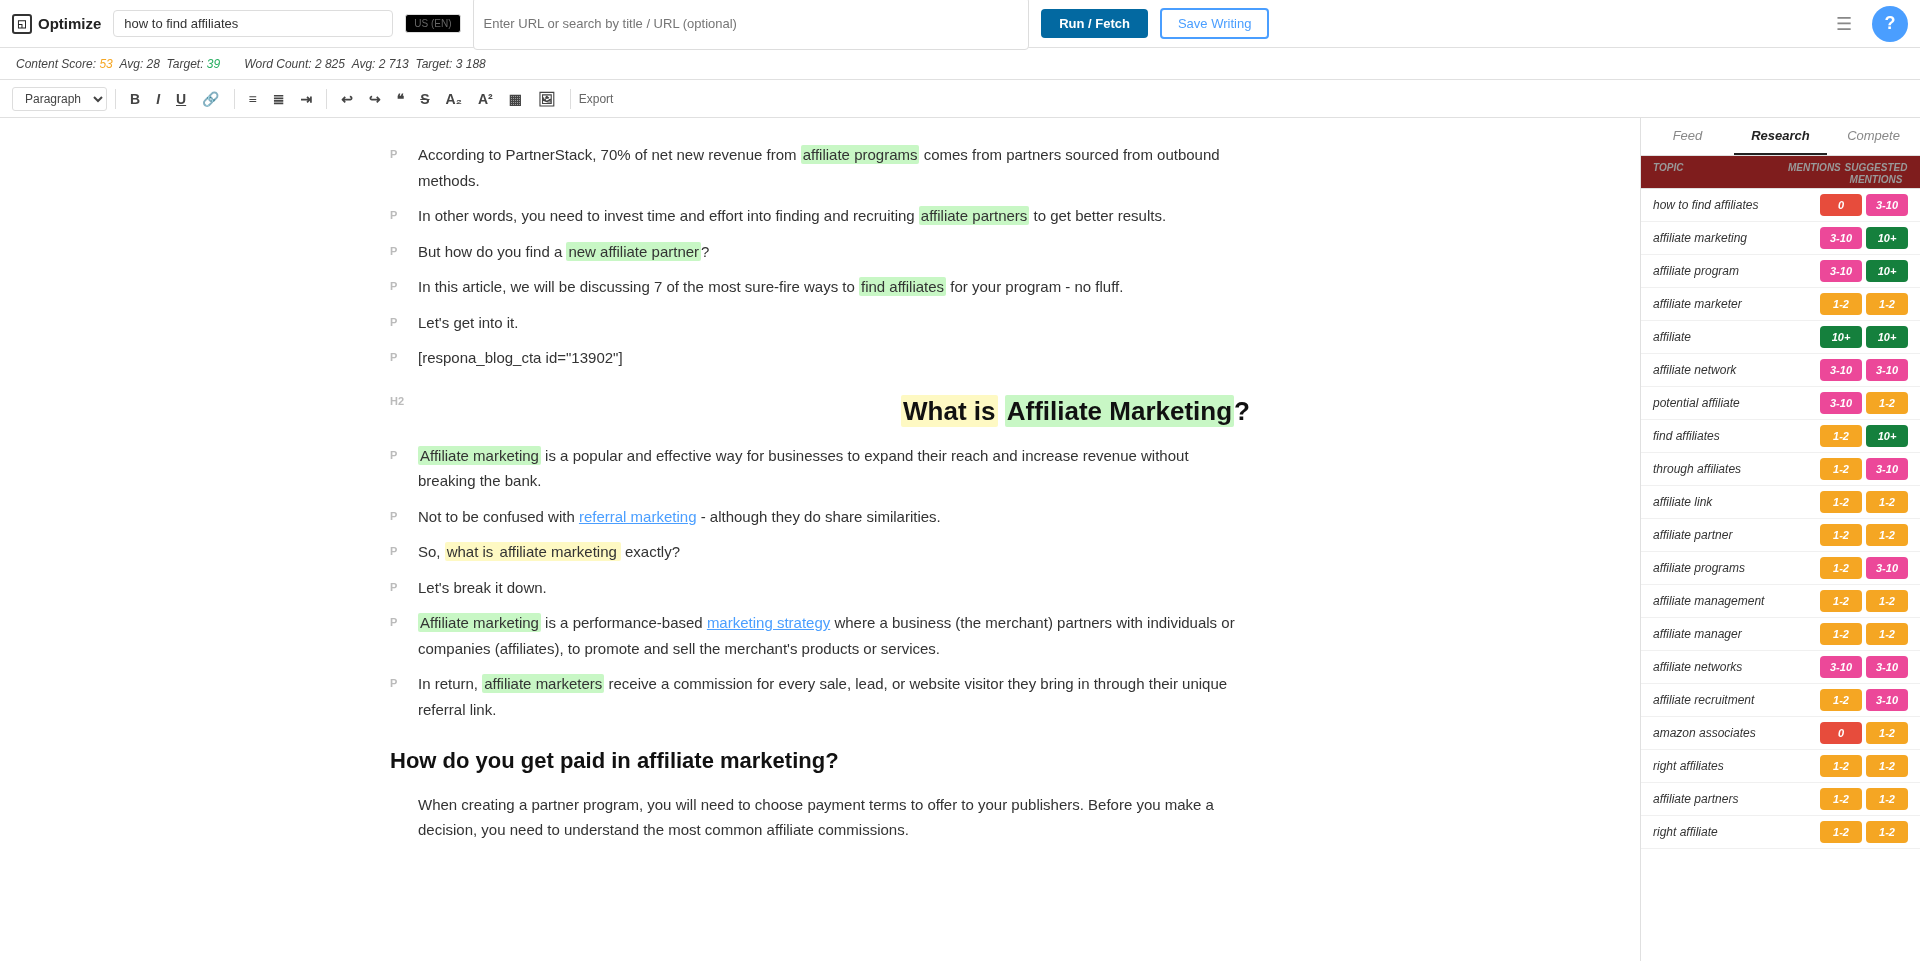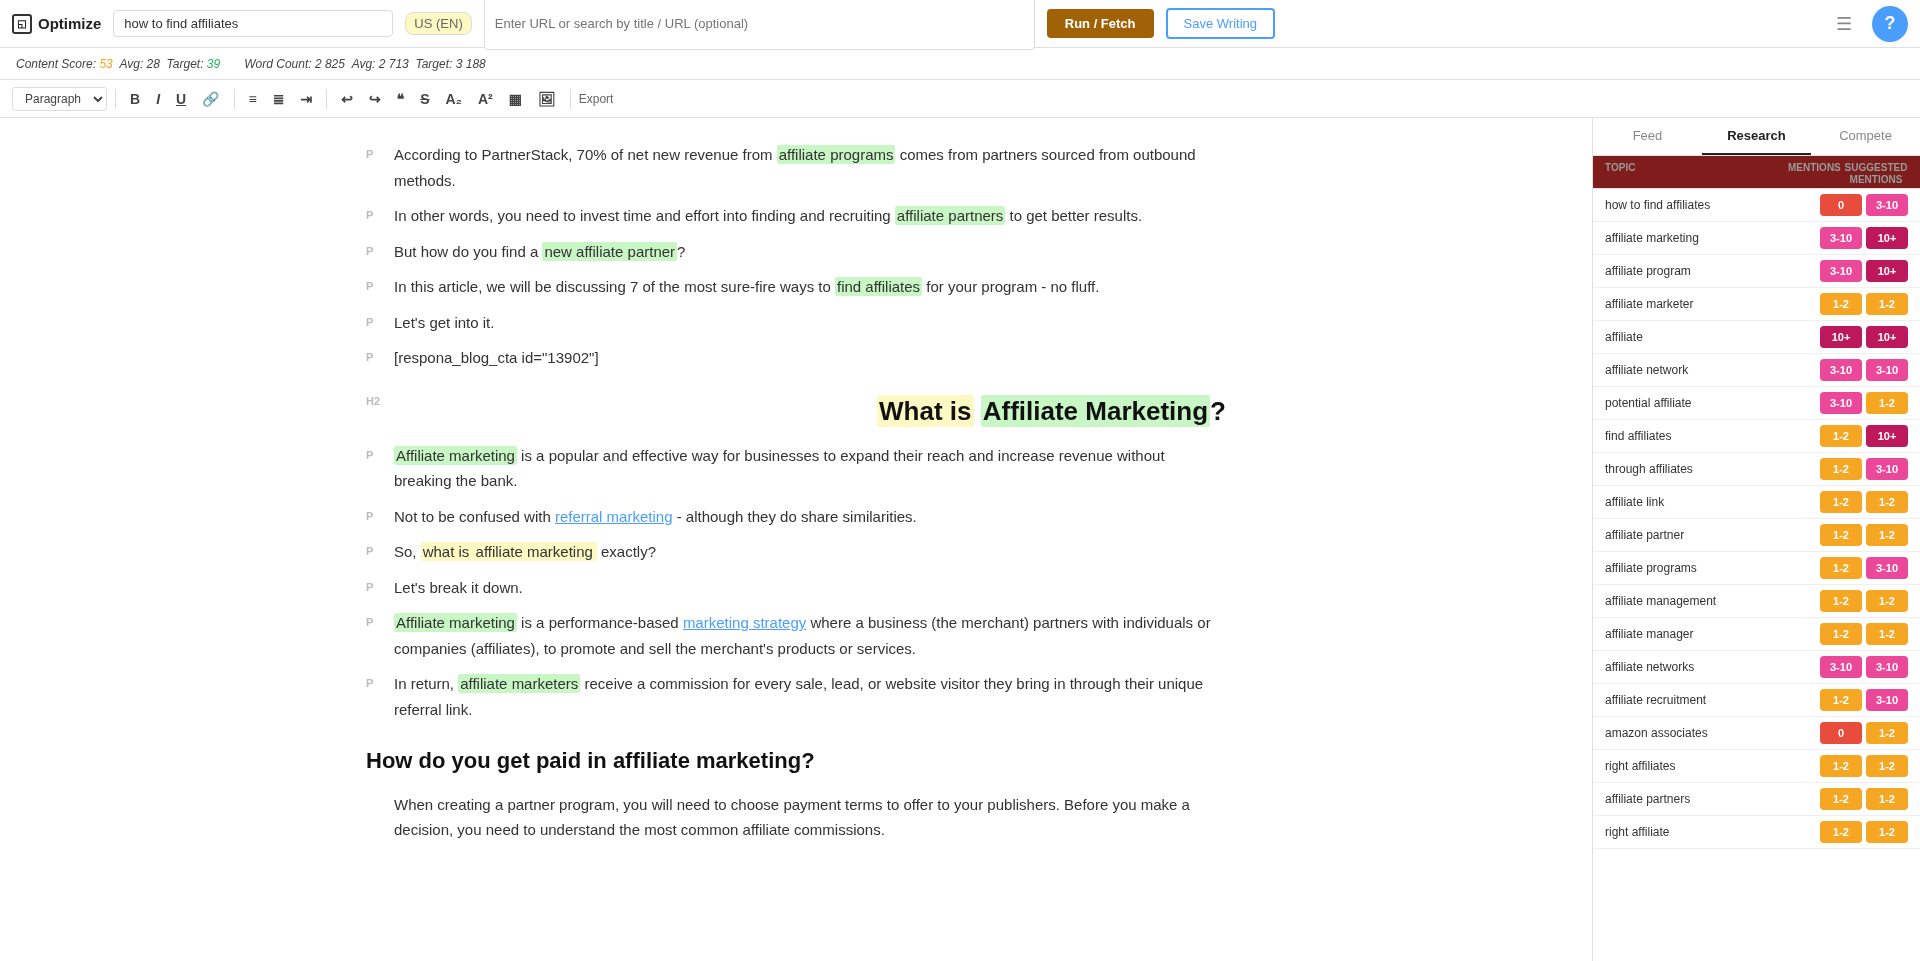--- a/index.html
+++ b/index.html
@@ -3,23 +3,23 @@
   <meta charset="utf-8">
   <style>
     * { box-sizing: border-box; margin: 0; padding: 0; }
     body { font-family: -apple-system, BlinkMacSystemFont, 'Segoe UI', sans-serif; font-size: 14px; background: #fff; display: flex; flex-direction: column; height: 100vh; overflow: hidden; }
 
     
     .top-bar { display: flex; align-items: center; height: 48px; border-bottom: 1px solid #e0e0e0; padding: 0 12px; gap: 12px; flex-shrink: 0; }
     .logo-area { display: flex; align-items: center; gap: 6px; font-weight: 600; font-size: 15px; color: #222; }
     .logo-icon { width: 20px; height: 20px; border: 2px solid #333; border-radius: 3px; display: flex; align-items: center; justify-content: center; font-size: 10px; }
     .title-input { border: 1px solid #ddd; border-radius: 4px; padding: 5px 10px; font-size: 13px; width: 280px; color: #333; }
-    .locale-badge { background: #fef9c3; border: 1px solid #ddd; border-radius: 8px; padding: 3px 8px; font-size: 13px; color: #666; }
+    .locale-badge { background: #000000; border: 1px solid #ddd; border-radius: 3px; padding: 3px 8px; font-size: 10px; color: #666; }
     .url-input { border: 1px solid #ddd; border-radius: 4px; padding: 18px 10px; font-size: 13px; flex: 1; color: #888; }
-    .btn-run { background: #a16207; color: #fff; border: none; border-radius: 4px; padding: 7px 18px; font-size: 13px; font-weight: 600; cursor: pointer; }
+    .btn-run { background: #0369a1; color: #fff; border: none; border-radius: 4px; padding: 7px 18px; font-size: 13px; font-weight: 600; cursor: pointer; }
     .btn-save { background: #fff; color: #4a9eff; border: 2px solid #4a9eff; border-radius: 4px; padding: 6px 16px; font-size: 13px; font-weight: 400; cursor: pointer; }
     .spacer { flex: 1; }
     .icon-btn { width: 32px; height: 32px; display: flex; align-items: center; justify-content: center; cursor: pointer; color: #888; font-size: 18px; }
     .help-btn { width: 36px; height: 36px; background: #4a9eff; border-radius: 50%; display: flex; align-items: center; justify-content: center; color: #fff; font-weight: 700; font-size: 18px; cursor: pointer; }
 
     
     .scores-bar { display: flex; align-items: center; height: 32px; border-bottom: 1px solid #e0e0e0; padding: 0 16px; gap: 24px; flex-shrink: 0; font-size: 12px; color: #444; font-style: italic; }
     .score-orange { color: #f5a623; }
     .score-green { color: #27ae60; }
 
@@ -40,33 +40,33 @@
     .para-label { color: #bbb; font-size: 11px; font-weight: 600; min-width: 18px; padding-top: 3px; }
     .para-text { flex: 1; font-size: 15px; line-height: 1.7; }
     .h2-row { display: flex; align-items: flex-start; margin: 18px 0 10px; gap: 10px; justify-content: space-between; }
     h2.heading { font-size: 26px; font-weight: 800; color: #111; }
     h3.heading { font-size: 22px; font-weight: 700; color: #111; margin: 14px 0 8px; }
     .hl-green { background: #c8f7c5; padding: 1px 2px; border-radius: 2px; }
     .hl-yellow { background: #fef9c3; padding: 1px 2px; border-radius: 2px; }
     .link-text { color: #4a9eff; text-decoration: underline; cursor: pointer; }
 
     
-    .right-panel { width: 328px; border-left: 1px solid #e0e0e0; display: flex; flex-direction: column; flex-shrink: 0; }
+    .right-panel { width: 280px; border-left: 1px solid #e0e0e0; display: flex; flex-direction: column; flex-shrink: 0; font-style: italic; }
     .panel-tabs { display: flex; border-bottom: 1px solid #e0e0e0; }
     .panel-tab { flex: 1; padding: 10px 0; text-align: center; font-size: 13px; color: #888; cursor: pointer; border-bottom: 2px solid transparent; }
     .panel-tab.active { color: #222; font-weight: 600; border-bottom: 2px solid #222; }
     .panel-content { flex: 1; overflow-y: auto; }
 
     .topic-row { display: flex; align-items: center; padding: 5px 12px; gap: 4px; border-bottom: 1px solid #f0f0f0; }
     .topic-name { flex: 1; font-size: 12px; color: #333; }
     .badge { display: inline-flex; align-items: center; justify-content: center; border-radius: 4px; font-size: 11px; font-weight: 700; width: 42px; height: 22px; }
     .badge-red { background: #e74c3c; color: #fff; }
     .badge-orange { background: #f5a623; color: #fff; }
     .badge-green { background: #ec4899; color: #fff; }
-    .badge-blue { background: #be185d; color: #fff; }
+    .badge-blue { background: #15803d; color: #fff; }
   </style>
 </head>
 <body>
 
 <div class="top-bar">
   <div class="logo-area">
     <div class="logo-icon">◱</div>
     <span>Optimize</span>
   </div>
   <input class="title-input" type="text" value="how to find affiliates" style="">

